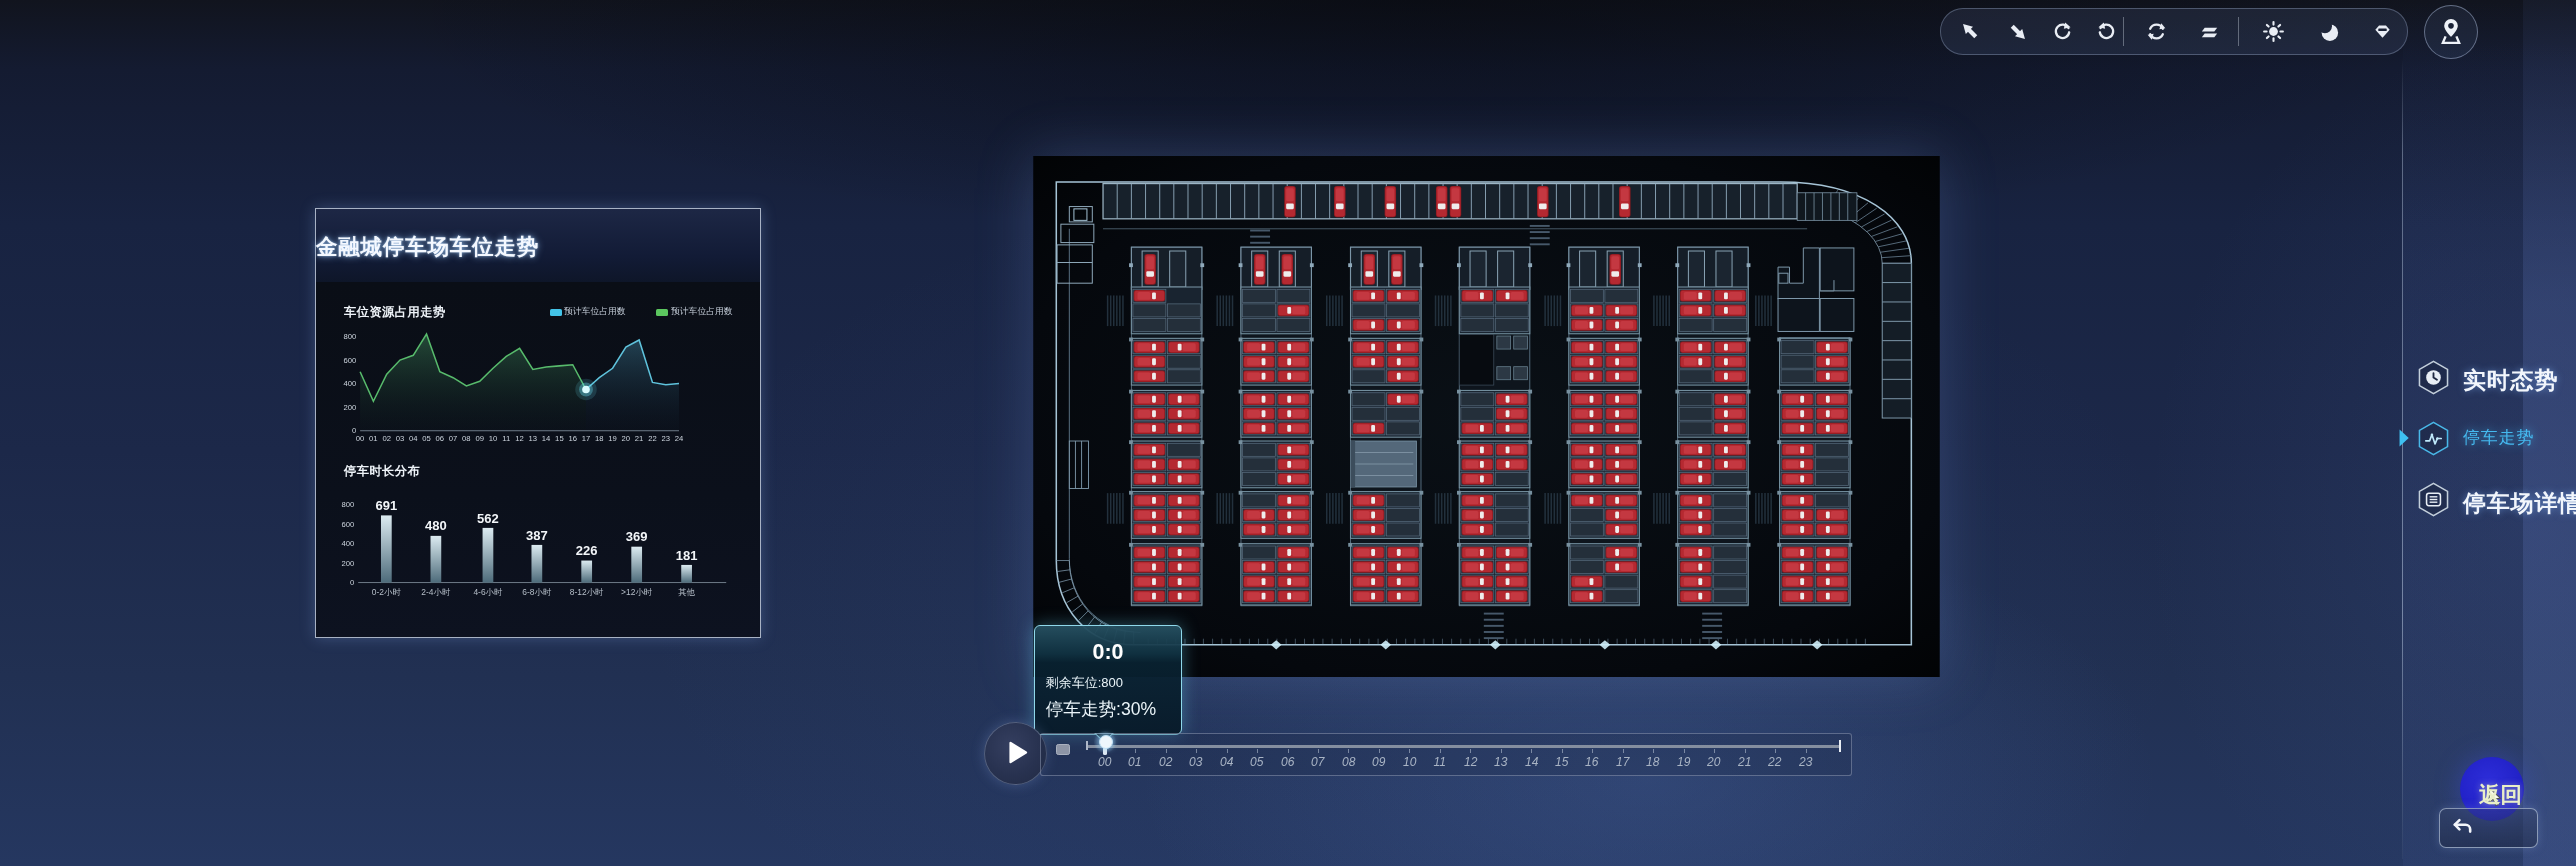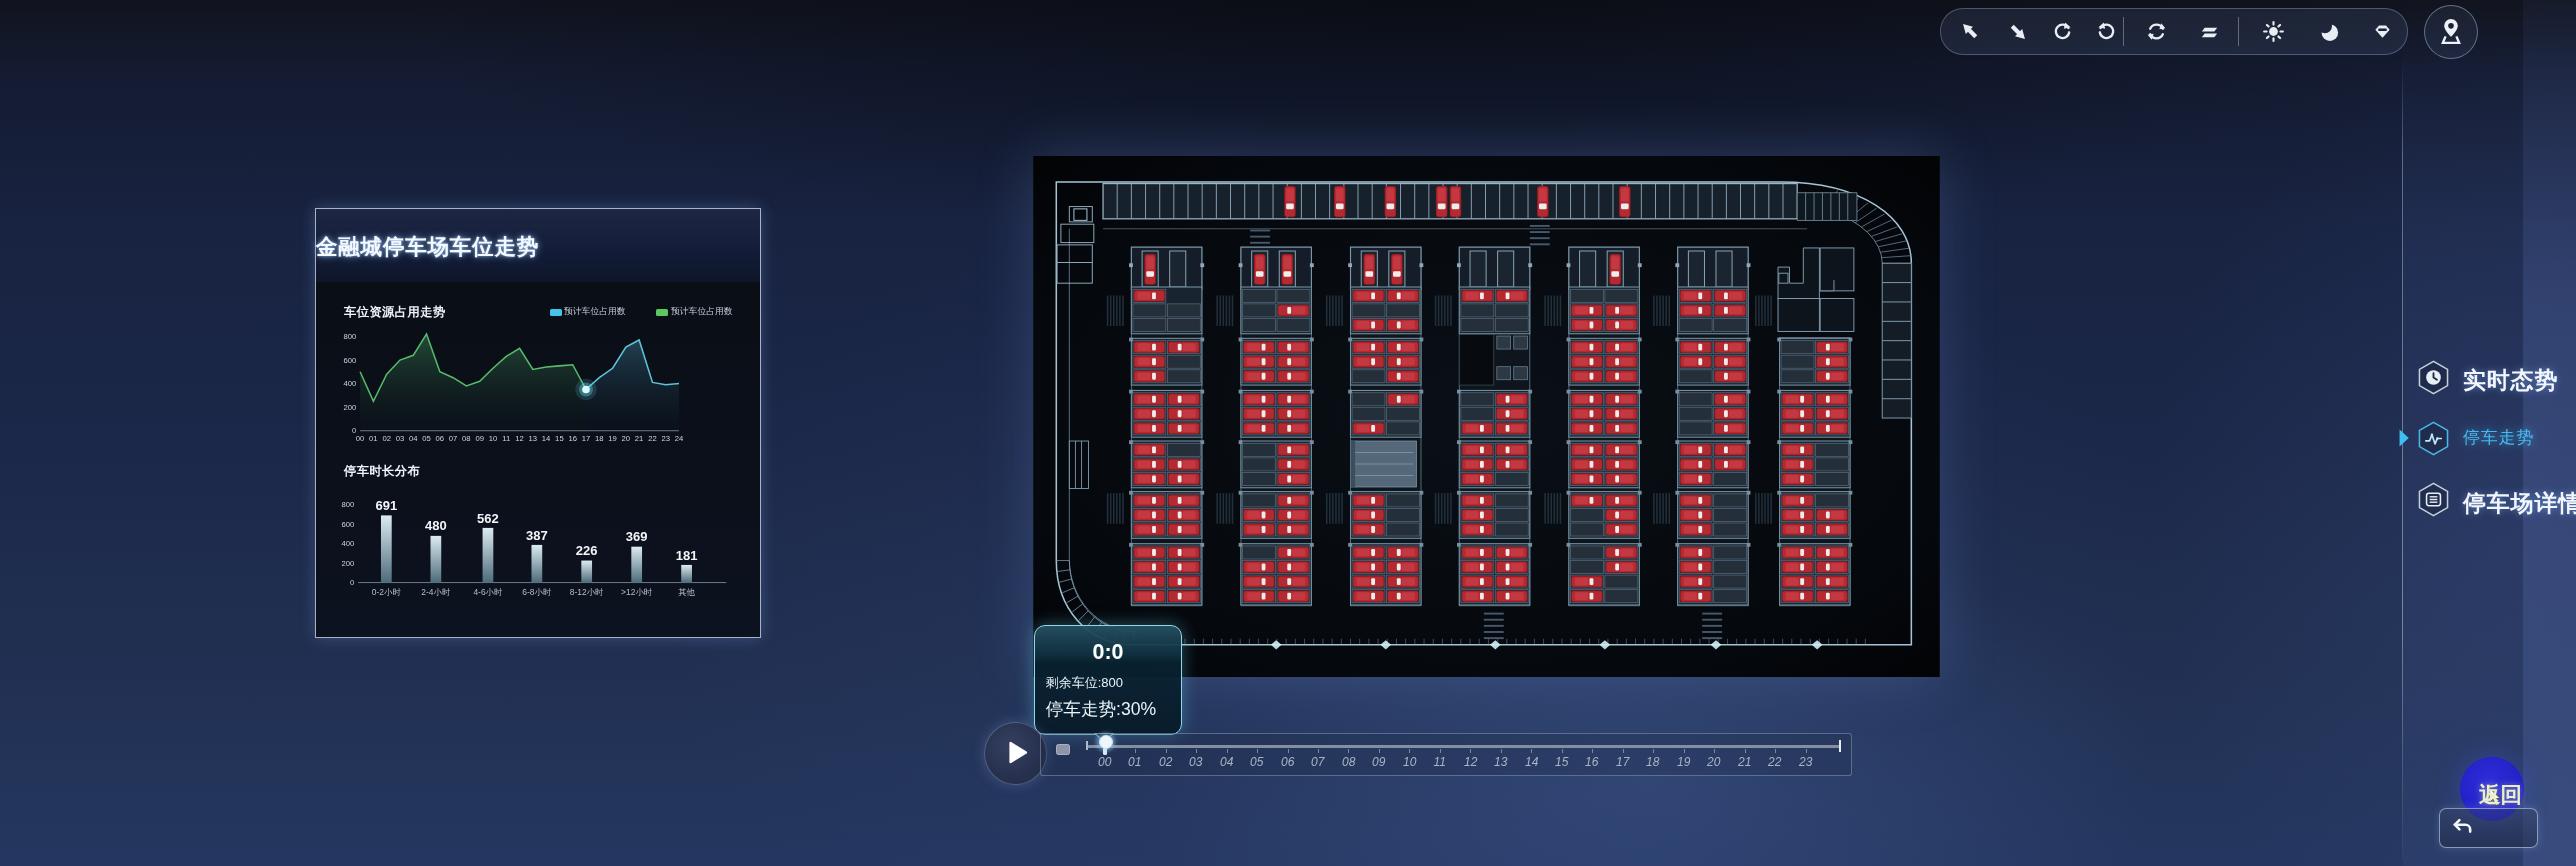--- a/index.html
+++ b/index.html
@@ -1758,21 +1758,21 @@
           <path d="M317 632 l7 6 l-7 6 l-7 -6 Z" opacity="0.9"></path>
           <path d="M460 632 l7 6 l-7 6 l-7 -6 Z" opacity="0.9"></path>
           <path d="M603 632 l7 6 l-7 6 l-7 -6 Z" opacity="0.9"></path>
           <path d="M746 632 l7 6 l-7 6 l-7 -6 Z" opacity="0.9"></path>
           <path d="M891 632 l7 6 l-7 6 l-7 -6 Z" opacity="0.9"></path>
           <path d="M1023 632 l7 6 l-7 6 l-7 -6 Z" opacity="0.9"></path>
         </g>
 </svg>
 </div>
 
-<div class="abs" style="left:1034px;top:625px;width:146px;height:108px;border:1.5px solid #8fd8ea;border-radius:11px;
+<div class="abs" style="left:1034px;top:625px;width:146px;height:108px;border:1.5px solid #8fd8ea;border-radius:6px;
   box-shadow:0 0 17px rgba(100,200,230,.4);background:linear-gradient(180deg,rgba(38,80,97,.96) 0%,rgba(16,50,66,.95) 26%,rgba(9,34,49,.94) 34%,rgba(7,26,40,.93) 100%)">
 
   <div style="position:absolute;left:0;top:14px;width:100%;text-align:center;font-size:21.5px;font-weight:bold;color:#ffffff">0:0</div>
 
   <div style="position:absolute;left:10.7px;top:48px;font-size:13px;color:#eaf4f8">剩余车位:800</div>
 
   <div style="position:absolute;left:10.7px;top:71px;font-size:17.6px;color:#eaf4f8">停车走势:30%</div>
 </div>
 
 <svg class="abs" style="left:1094px;top:733px" width="20" height="10.7" viewBox="0 0 26 14">

